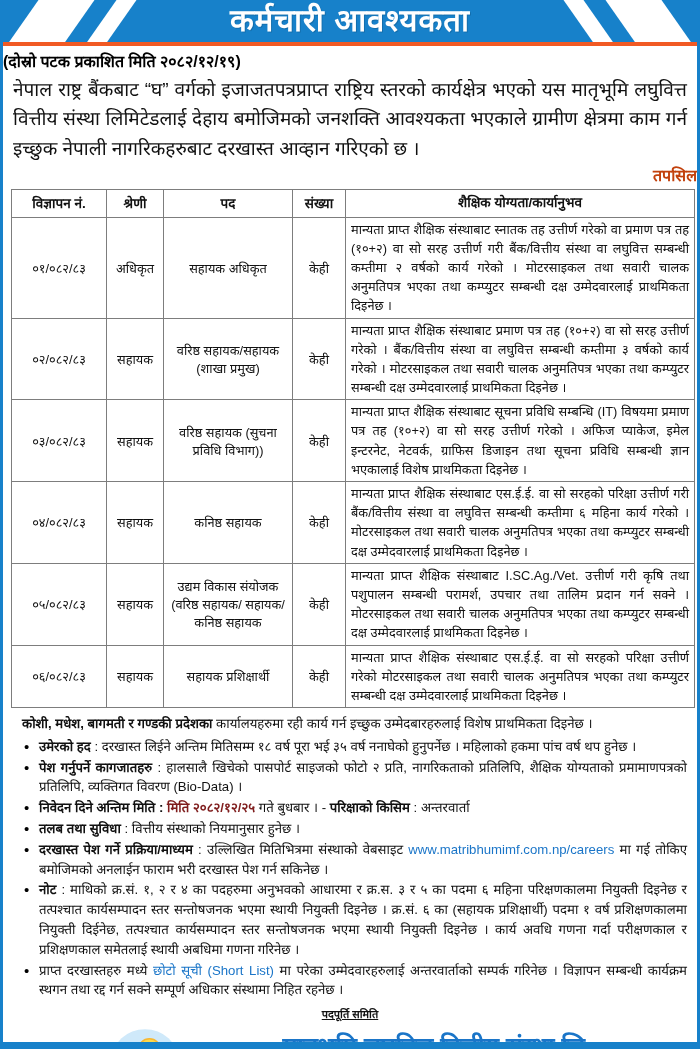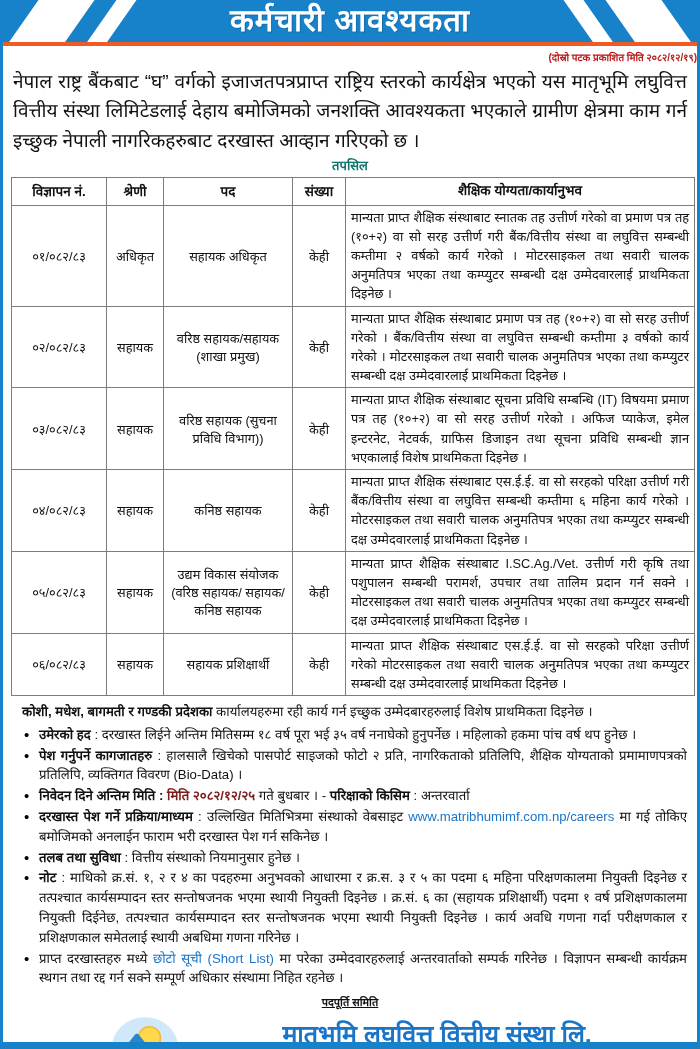--- a/index.html
+++ b/index.html
@@ -20,29 +20,29 @@
     font-size:31px;font-weight:bold;line-height:42px;letter-spacing:1px;
     text-shadow:1px 1px 0 rgba(0,0,0,.15);
   }
   .stripe{position:absolute;top:-10px;height:70px;background:#ffffff;z-index:1;}
   .stripe.l1{left:18px;width:56px;transform:skewX(-35deg);}
   .stripe.l2{left:96px;width:20px;transform:skewX(-35deg);}
   .stripe.r1{right:18px;width:56px;transform:skewX(35deg);}
   .stripe.r2{right:96px;width:20px;transform:skewX(35deg);}
   
   .subtitle{
-    text-align:right;color:#b91c1c;font-weight:bold;font-size:10px;
+    text-align:left;color:#000000;font-weight:bold;font-size:16px;
     margin:4px 0 2px 0;
   }
   .intro{
     padding:1px 10px 0 10px;font-size:19px;line-height:1.55;
     text-align:justify;color:#101010;
   }
   .tapasil{
-    text-align:center;color:#0f766e;font-weight:bold;font-size:13px;
+    text-align:right;color:#c2410c;font-weight:bold;font-size:16px;
     margin:1px 0 3px 0;
   }
   
   table.vac{
     width:684px;margin:0 8px;border-collapse:collapse;font-size:12.8px;
   }
   table.vac th,table.vac td{
     border:1px solid #7d7d7d;padding:2px 5px;vertical-align:middle;
   }
   table.vac th{font-size:13.5px;font-weight:bold;padding:3px 4px;}
@@ -161,24 +161,24 @@
       <li>
         <span class="bold">उमेरको हद</span><span> : दरखास्त लिईने अन्तिम मितिसम्म १८ वर्ष पूरा भई ३५ वर्ष ननाघेको हुनुपर्नेछ । महिलाको हकमा पांच वर्ष थप हुनेछ ।</span>
       </li>
       <li>
         <span class="bold">पेश गर्नुपर्ने कागजातहरु</span><span> : हालसालै खिचेको पासपोर्ट साइजको फोटो २ प्रति, नागरिकताको प्रतिलिपि, शैक्षिक योग्यताको प्रमामाणपत्रको प्रतिलिपि, व्यक्तिगत विवरण (Bio-Data) ।</span>
       </li>
       <li>
         <span class="bold">निवेदन दिने अन्तिम मिति</span><span class="bold"> : </span><span class="hl-orange">मिति २०८२/१२/२५</span><span> गते बुधबार । - </span><span class="bold">परिक्षाको किसिम</span><span> : अन्तरवार्ता</span>
       </li>
       <li>
+        <span class="bold">तलब तथा सुविधा</span><span> : वित्तीय संस्थाको नियमानुसार हुनेछ ।</span>
+      </li>
+      <li>
         <span class="bold">दरखास्त पेश गर्ने प्रक्रिया/माध्यम</span><span> : उल्लिखित मितिभित्रमा संस्थाको वेबसाइट </span><span class="hl-blue">www.matribhumimf.com.np/careers</span><span> मा गई तोकिए बमोजिमको अनलाईन फाराम भरी दरखास्त पेश गर्न सकिनेछ ।</span>
-      </li>
-      <li>
-        <span class="bold">तलब तथा सुविधा</span><span> : वित्तीय संस्थाको नियमानुसार हुनेछ ।</span>
       </li>
       <li>
         <span class="bold">नोट</span><span> : माथिको क्र.सं. १, २ र ४ का पदहरुमा अनुभवको आधारमा र क्र.स. ३ र ५ का पदमा ६ महिना परिक्षणकालमा नियुक्ती दिइनेछ र तत्पश्चात कार्यसम्पादन स्तर सन्तोषजनक भएमा स्थायी नियुक्ती दिइनेछ । क्र.सं. ६ का (सहायक प्रशिक्षार्थी) पदमा १ वर्ष प्रशिक्षणकालमा नियुक्ती दिईनेछ, तत्पश्चात कार्यसम्पादन स्तर सन्तोषजनक भएमा स्थायी नियुक्ती दिइनेछ । कार्य अवधि गणना गर्दा परीक्षणकाल र प्रशिक्षणकाल समेतलाई स्थायी अबधिमा गणना गरिनेछ ।</span>
       </li>
       <li>
         <span>प्राप्त दरखास्तहरु मध्ये </span><span class="hl-blue">छोटो सूची (Short List)</span><span> मा परेका उम्मेदवारहरुलाई अन्तरवार्ताको सम्पर्क गरिनेछ । विज्ञापन सम्बन्धी कार्यक्रम स्थगन तथा रद्द गर्न सक्ने सम्पूर्ण अधिकार संस्थामा निहित रहनेछ ।</span>
       </li>
     </ul>
   </div>
 

